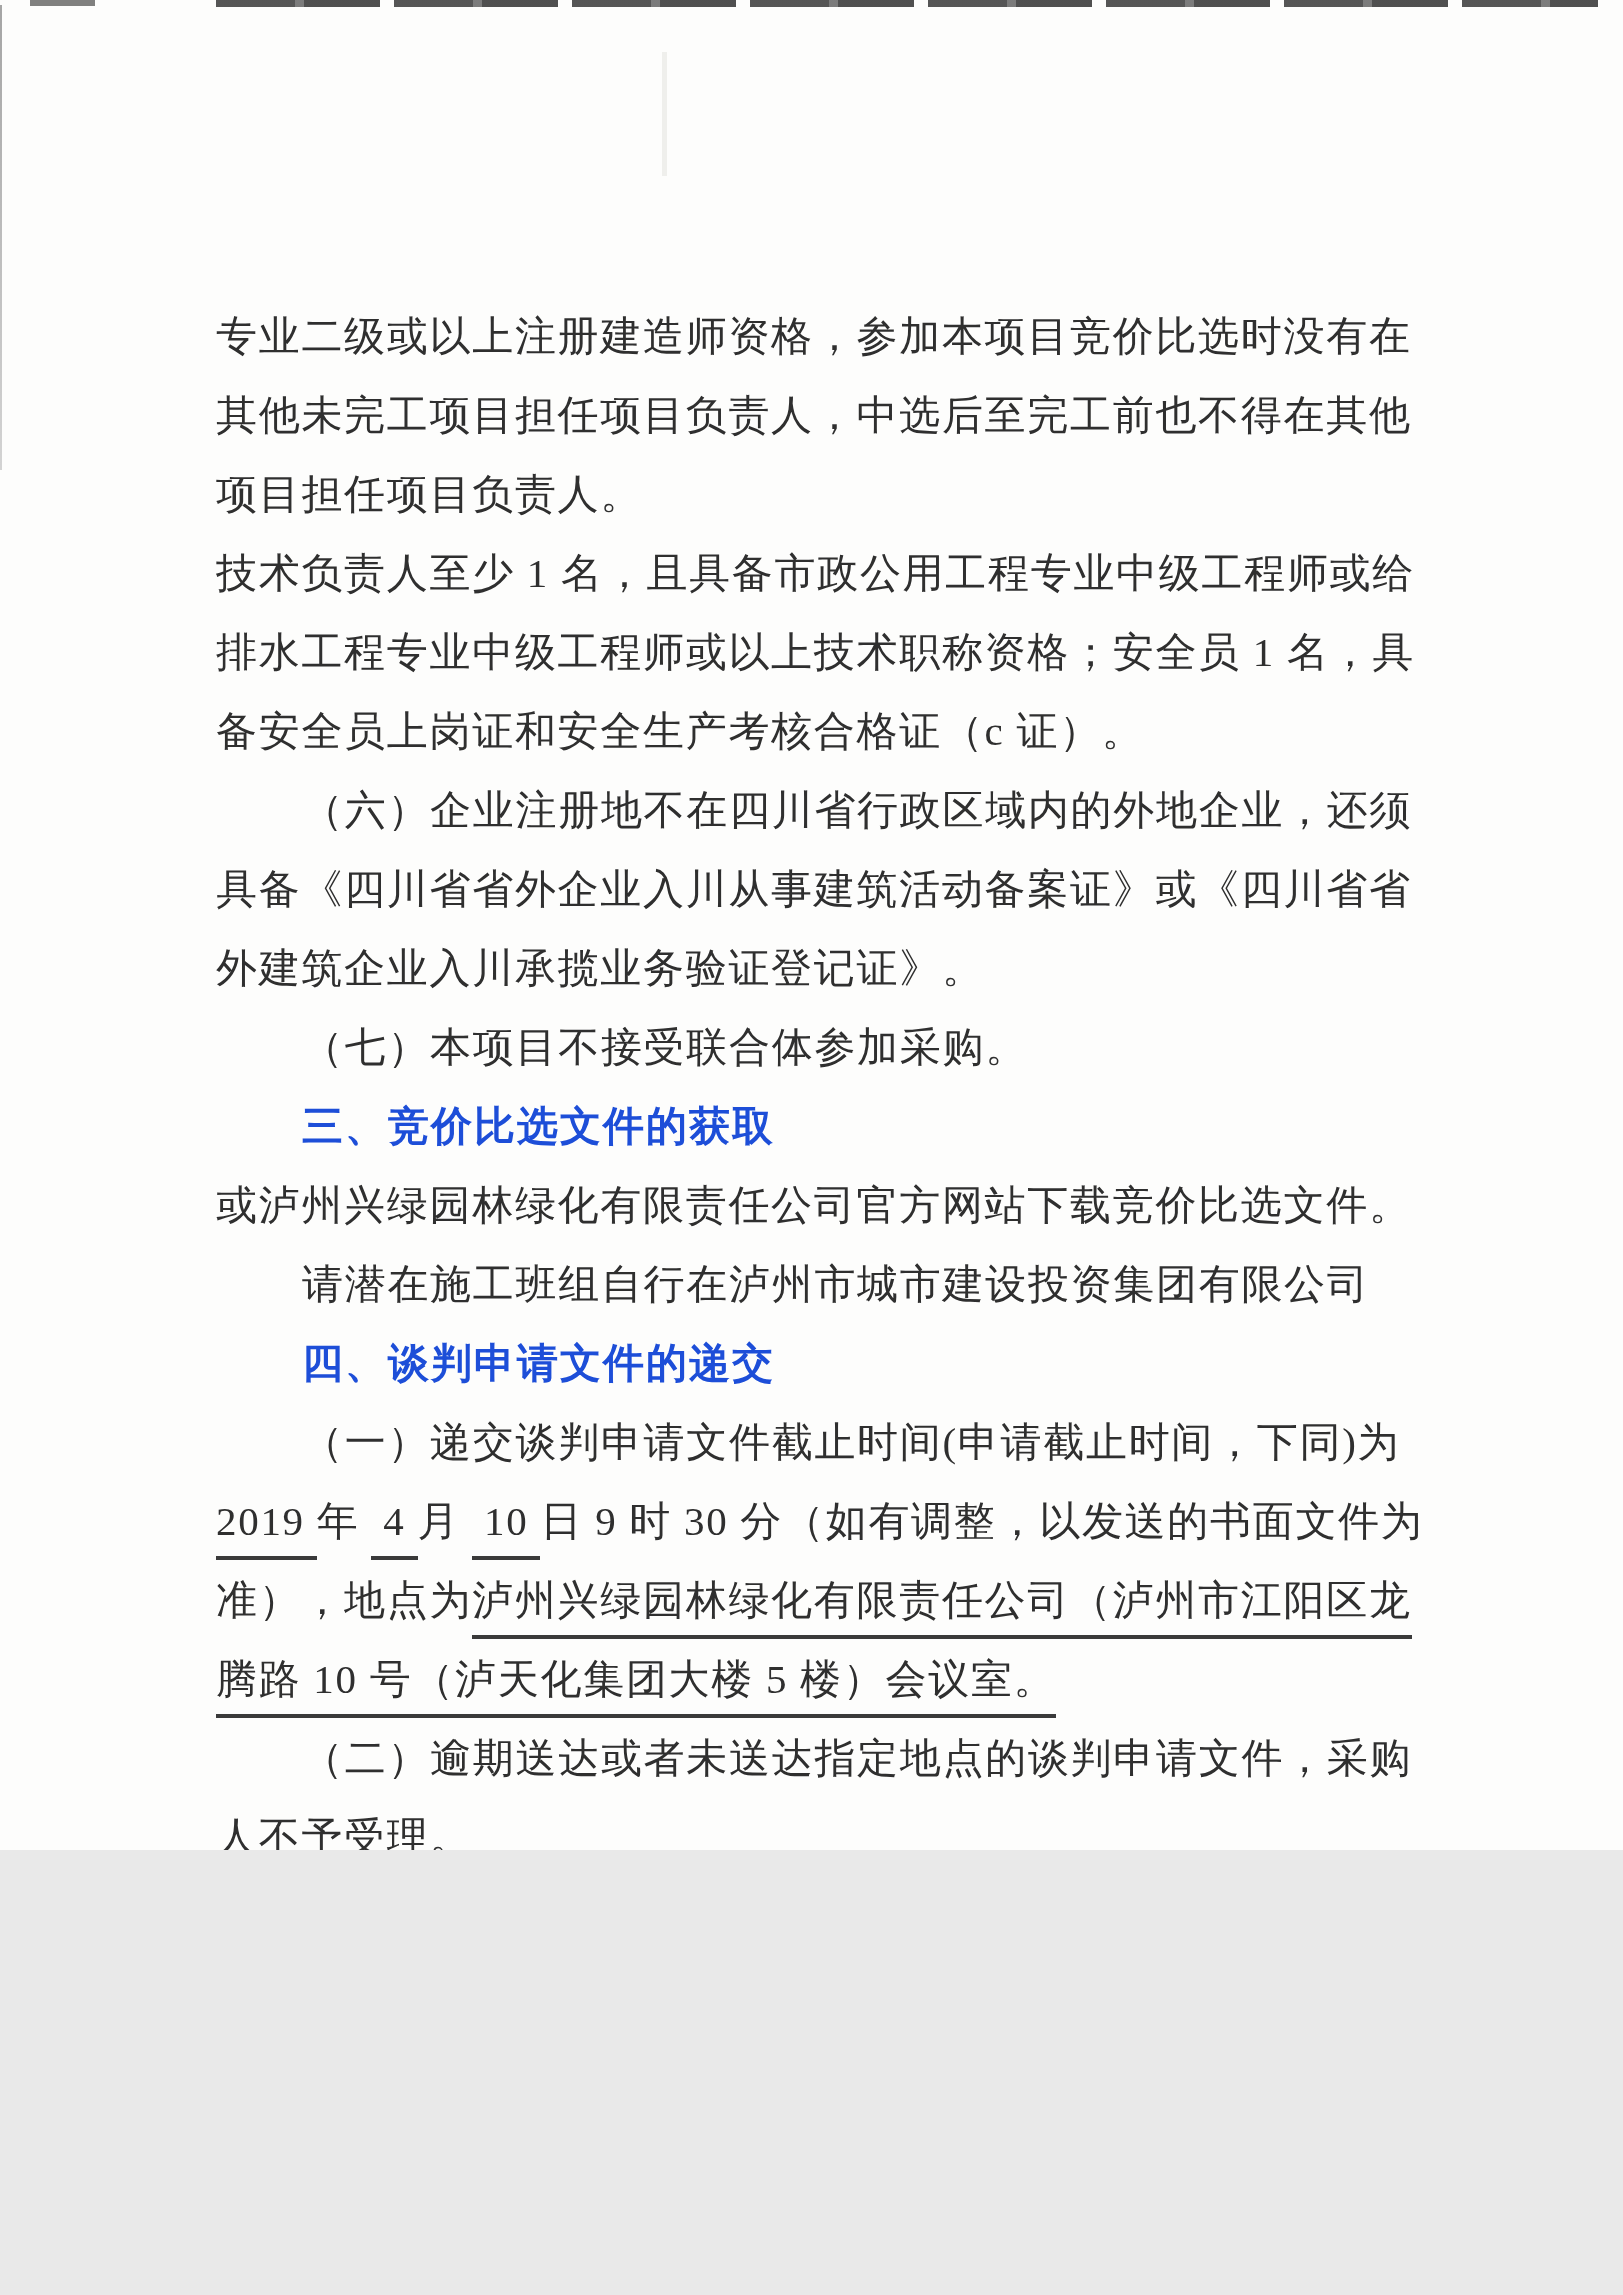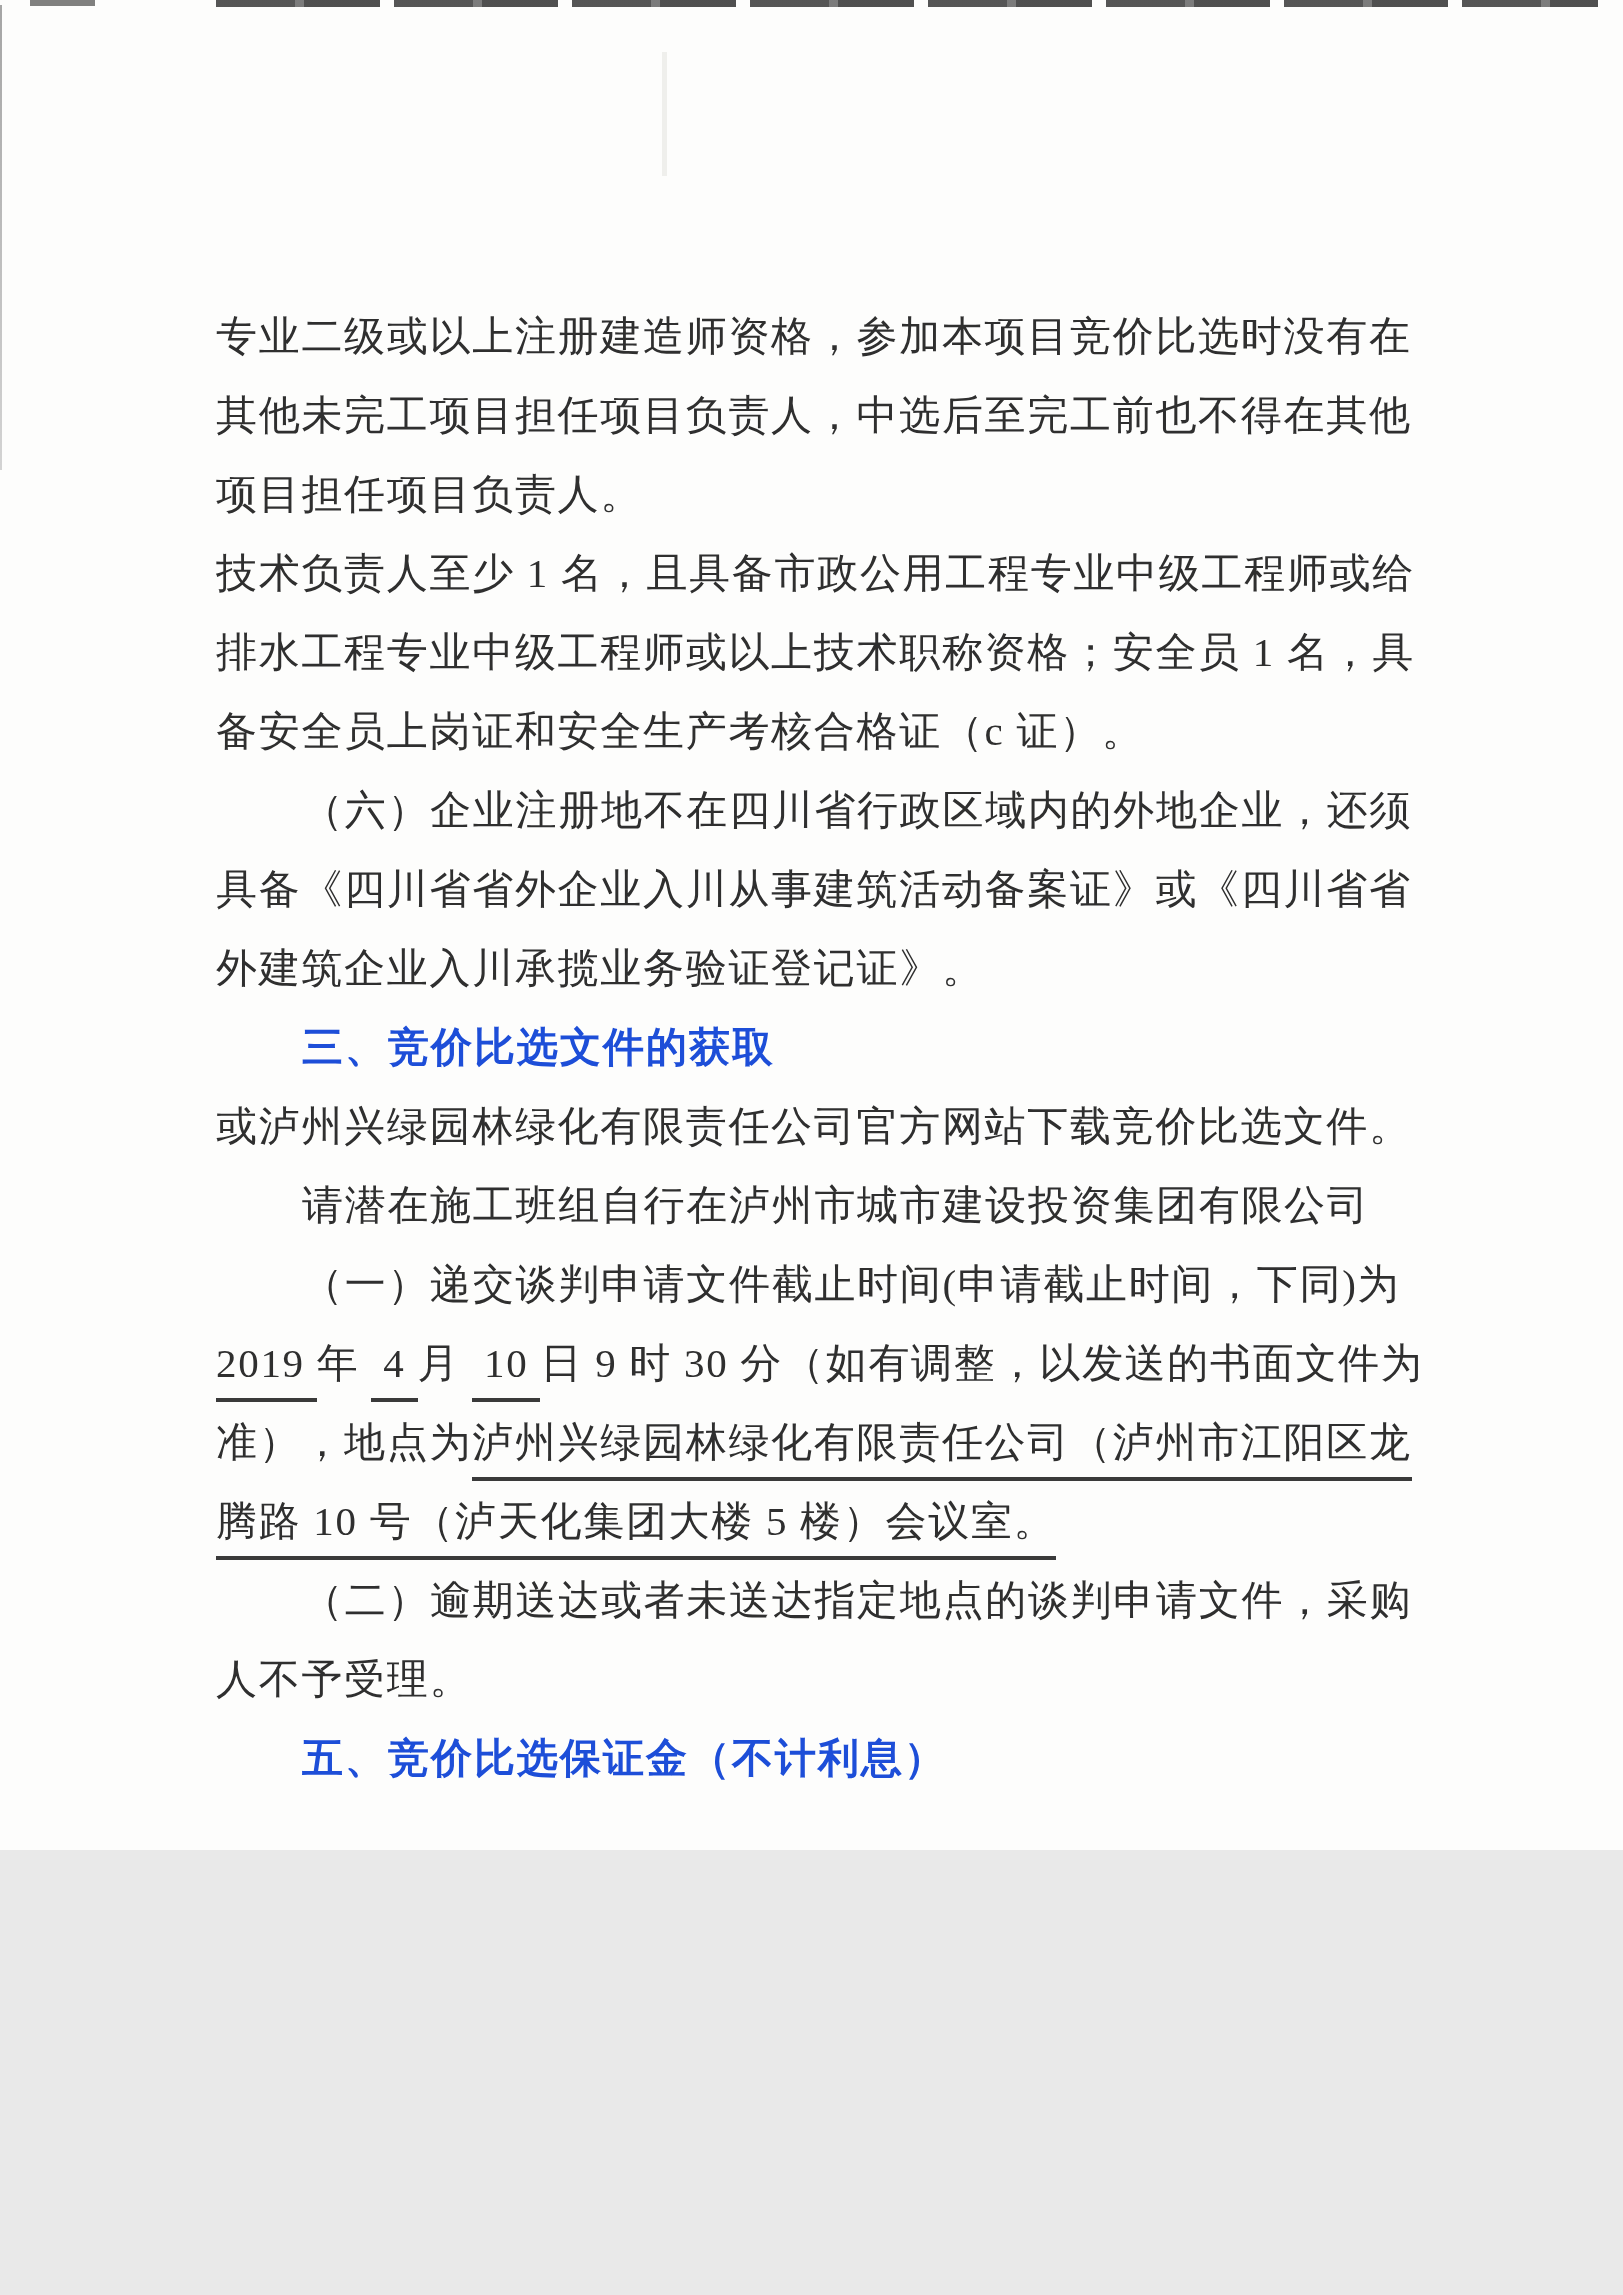--- a/index.html
+++ b/index.html
@@ -71,23 +71,25 @@
   <div class="doc-lines">
       <div class="line"><span class="seg">专业二级或以上注册建造师资格，参加本项目竞价比选时没有在</span></div>
       <div class="line"><span class="seg">其他未完工项目担任项目负责人，中选后至完工前也不得在其他</span></div>
       <div class="line"><span class="seg">项目担任项目负责人。</span></div>
       <div class="line"><span class="seg">技术负责人至少 1 名，且具备市政公用工程专业中级工程师或给</span></div>
       <div class="line"><span class="seg">排水工程专业中级工程师或以上技术职称资格；安全员 1 名，具</span></div>
       <div class="line"><span class="seg">备安全员上岗证和安全生产考核合格证（c 证）。</span></div>
       <div class="line indent"><span class="seg">（六）企业注册地不在四川省行政区域内的外地企业，还须</span></div>
       <div class="line"><span class="seg">具备《四川省省外企业入川从事建筑活动备案证》或《四川省省</span></div>
       <div class="line"><span class="seg">外建筑企业入川承揽业务验证登记证》。</span></div>
+      <div class="line indent"><span class="seg">（七）本项目不接受联合体参加采购。</span></div>
       <div class="line indent heading"><span class="seg">三、竞价比选文件的获取</span></div>
       <div class="line"><span class="seg">或泸州兴绿园林绿化有限责任公司官方网站下载竞价比选文件。</span></div>
       <div class="line indent"><span class="seg">请潜在施工班组自行在泸州市城市建设投资集团有限公司</span></div>
+      <div class="line indent heading"><span class="seg">四、谈判申请文件的递交</span></div>
       <div class="line indent"><span class="seg">（一）递交谈判申请文件截止时间(申请截止时间，下同)为</span></div>
       <div class="line"><span class="seg u">2019 </span><span class="seg">年 </span><span class="seg u"> 4 </span><span class="seg">月 </span><span class="seg u"> 10 </span><span class="seg">日 9 时 30 分（如有调整，以发送的书面文件为</span></div>
       <div class="line"><span class="seg">准），地点为</span><span class="seg u">泸州兴绿园林绿化有限责任公司（泸州市江阳区龙</span></div>
       <div class="line"><span class="seg u">腾路 10 号（泸天化集团大楼 5 楼）会议室。</span></div>
       <div class="line indent"><span class="seg">（二）逾期送达或者未送达指定地点的谈判申请文件，采购</span></div>
       <div class="line"><span class="seg">人不予受理。</span></div>
       <div class="line indent heading"><span class="seg">五、竞价比选保证金（不计利息）</span></div>
     </div>
 
   <div class="page-number">3</div>

